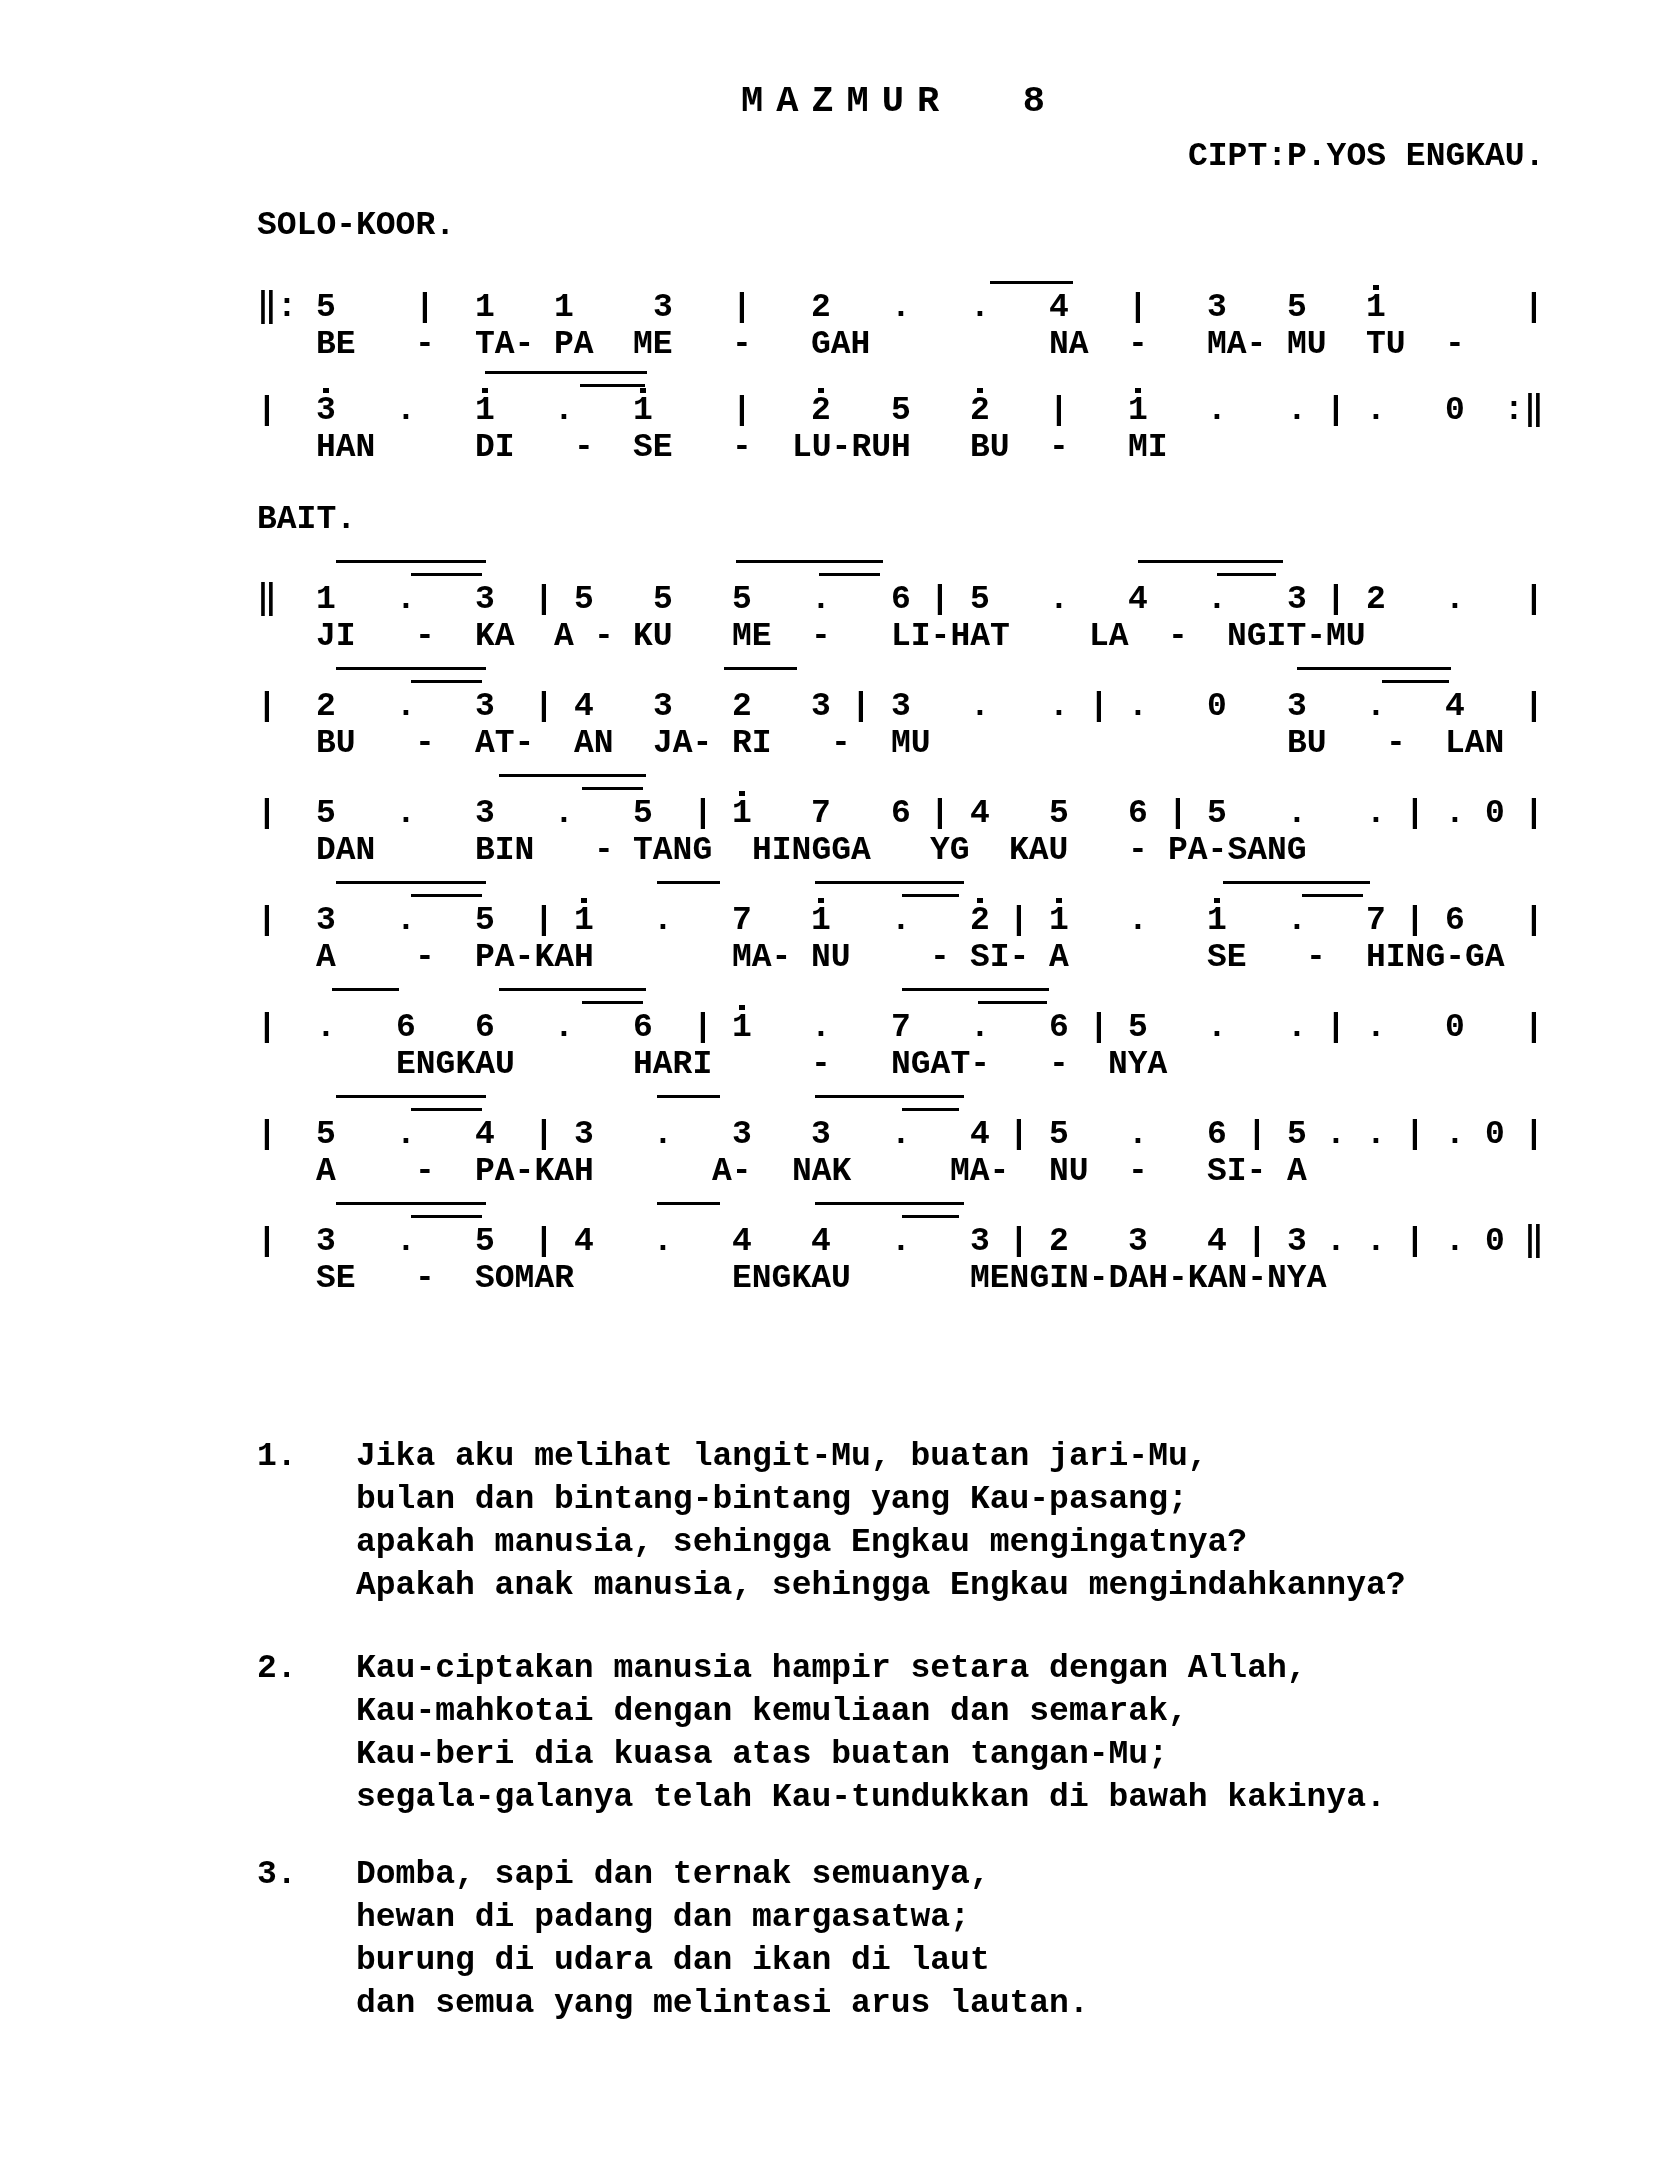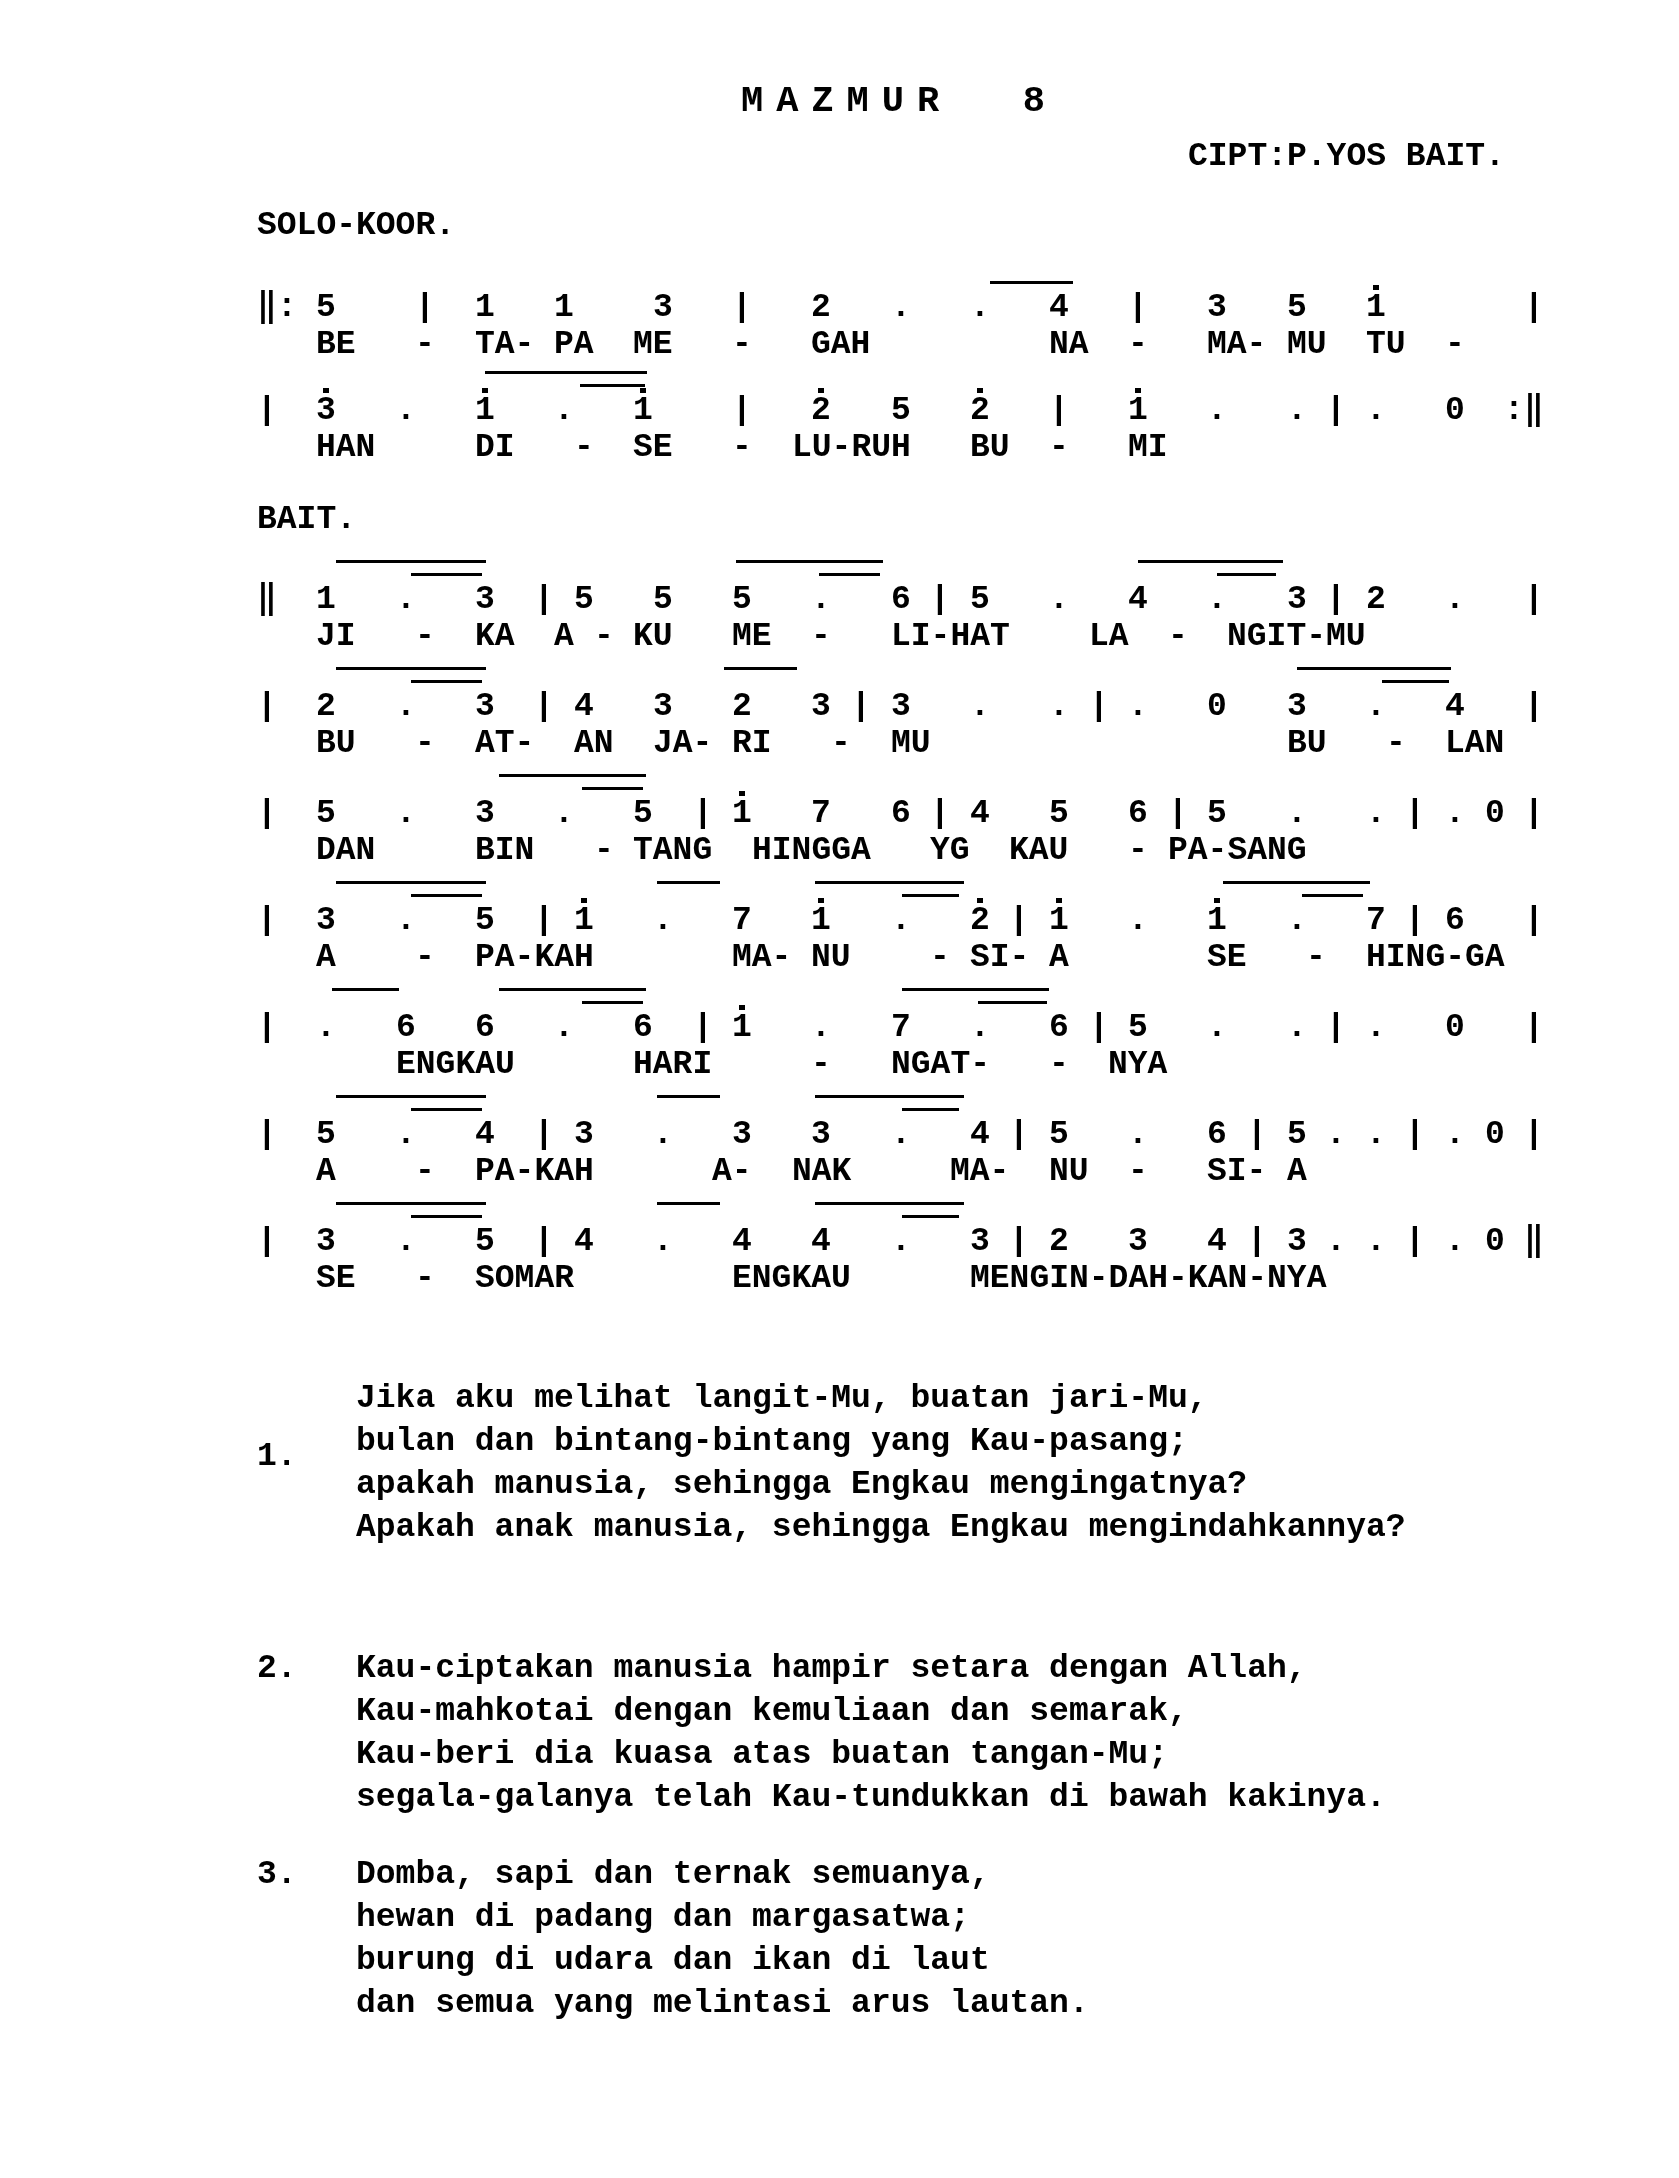--- a/index.html
+++ b/index.html
@@ -17,21 +17,21 @@
   .beam{position:absolute;height:3px;background:#000;}
   .odot{position:absolute;width:6px;height:5px;background:#000;}
 </style>
 </head>
 <body>
 
 <div class="page">
 
   <div class="abs title" style="left:741px;top:81px;">MAZMUR  8</div>
 
-  <div class="abs mono" style="left:1188px;top:140px;">CIPT:P.YOS BAIT.</div>
+  <div class="abs mono" style="left:1188px;top:140px;">CIPT:P.YOS ENGKAU.</div>
 
   <div class="abs mono" style="left:257px;top:209px;">SOLO-KOOR.</div>
 
   <div class="abs mono" style="left:257px;top:503px;">BAIT.</div>
 
   <div id="music-lines">
       <div class="music-line" style="top: 291px;">
         <span class="tok" style="left: 0px; top: 0px;">‖</span>
         <span class="tok" style="left: 20px; top: 0px;">:</span>
         <span class="tok" style="left: 59px; top: 0px;">5</span>
@@ -369,21 +369,21 @@
         <div class="beam" style="left: 154px; width: 71px; top: -10px;"></div>
         <div class="beam" style="left: 400px; width: 63px; top: -23px;"></div>
         <div class="beam" style="left: 558px; width: 149px; top: -23px;"></div>
         <div class="beam" style="left: 645px; width: 57px; top: -10px;"></div>
       </div>
     </div>
 
 
   <div>
     <div class="abs verse-text" style="left:257px;top:1435px;">1.</div>
-    <div class="abs verse-text" style="left:356px;top:1377px;">Jika aku melihat langit-Mu, buatan jari-Mu,
+    <div class="abs verse-text" style="left:356px;top:1435px;">Jika aku melihat langit-Mu, buatan jari-Mu,
 bulan dan bintang-bintang yang Kau-pasang;
 apakah manusia, sehingga Engkau mengingatnya?
 Apakah anak manusia, sehingga Engkau mengindahkannya?</div>
   </div>
 
   <div>
     <div class="abs verse-text" style="left:257px;top:1647px;">2.</div>
     <div class="abs verse-text" style="left:356px;top:1647px;">Kau-ciptakan manusia hampir setara dengan Allah,
 Kau-mahkotai dengan kemuliaan dan semarak,
 Kau-beri dia kuasa atas buatan tangan-Mu;

